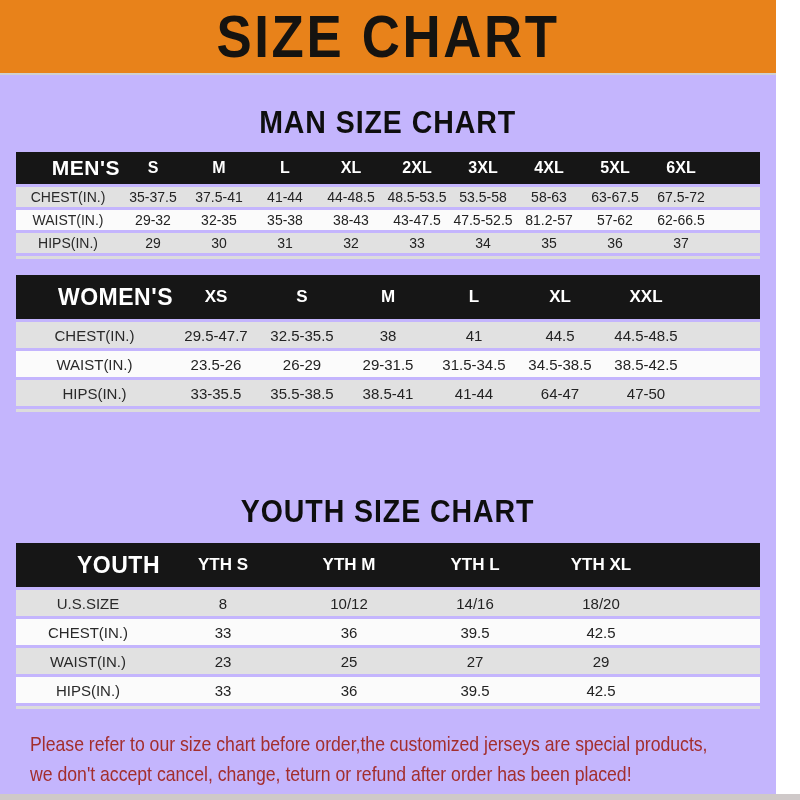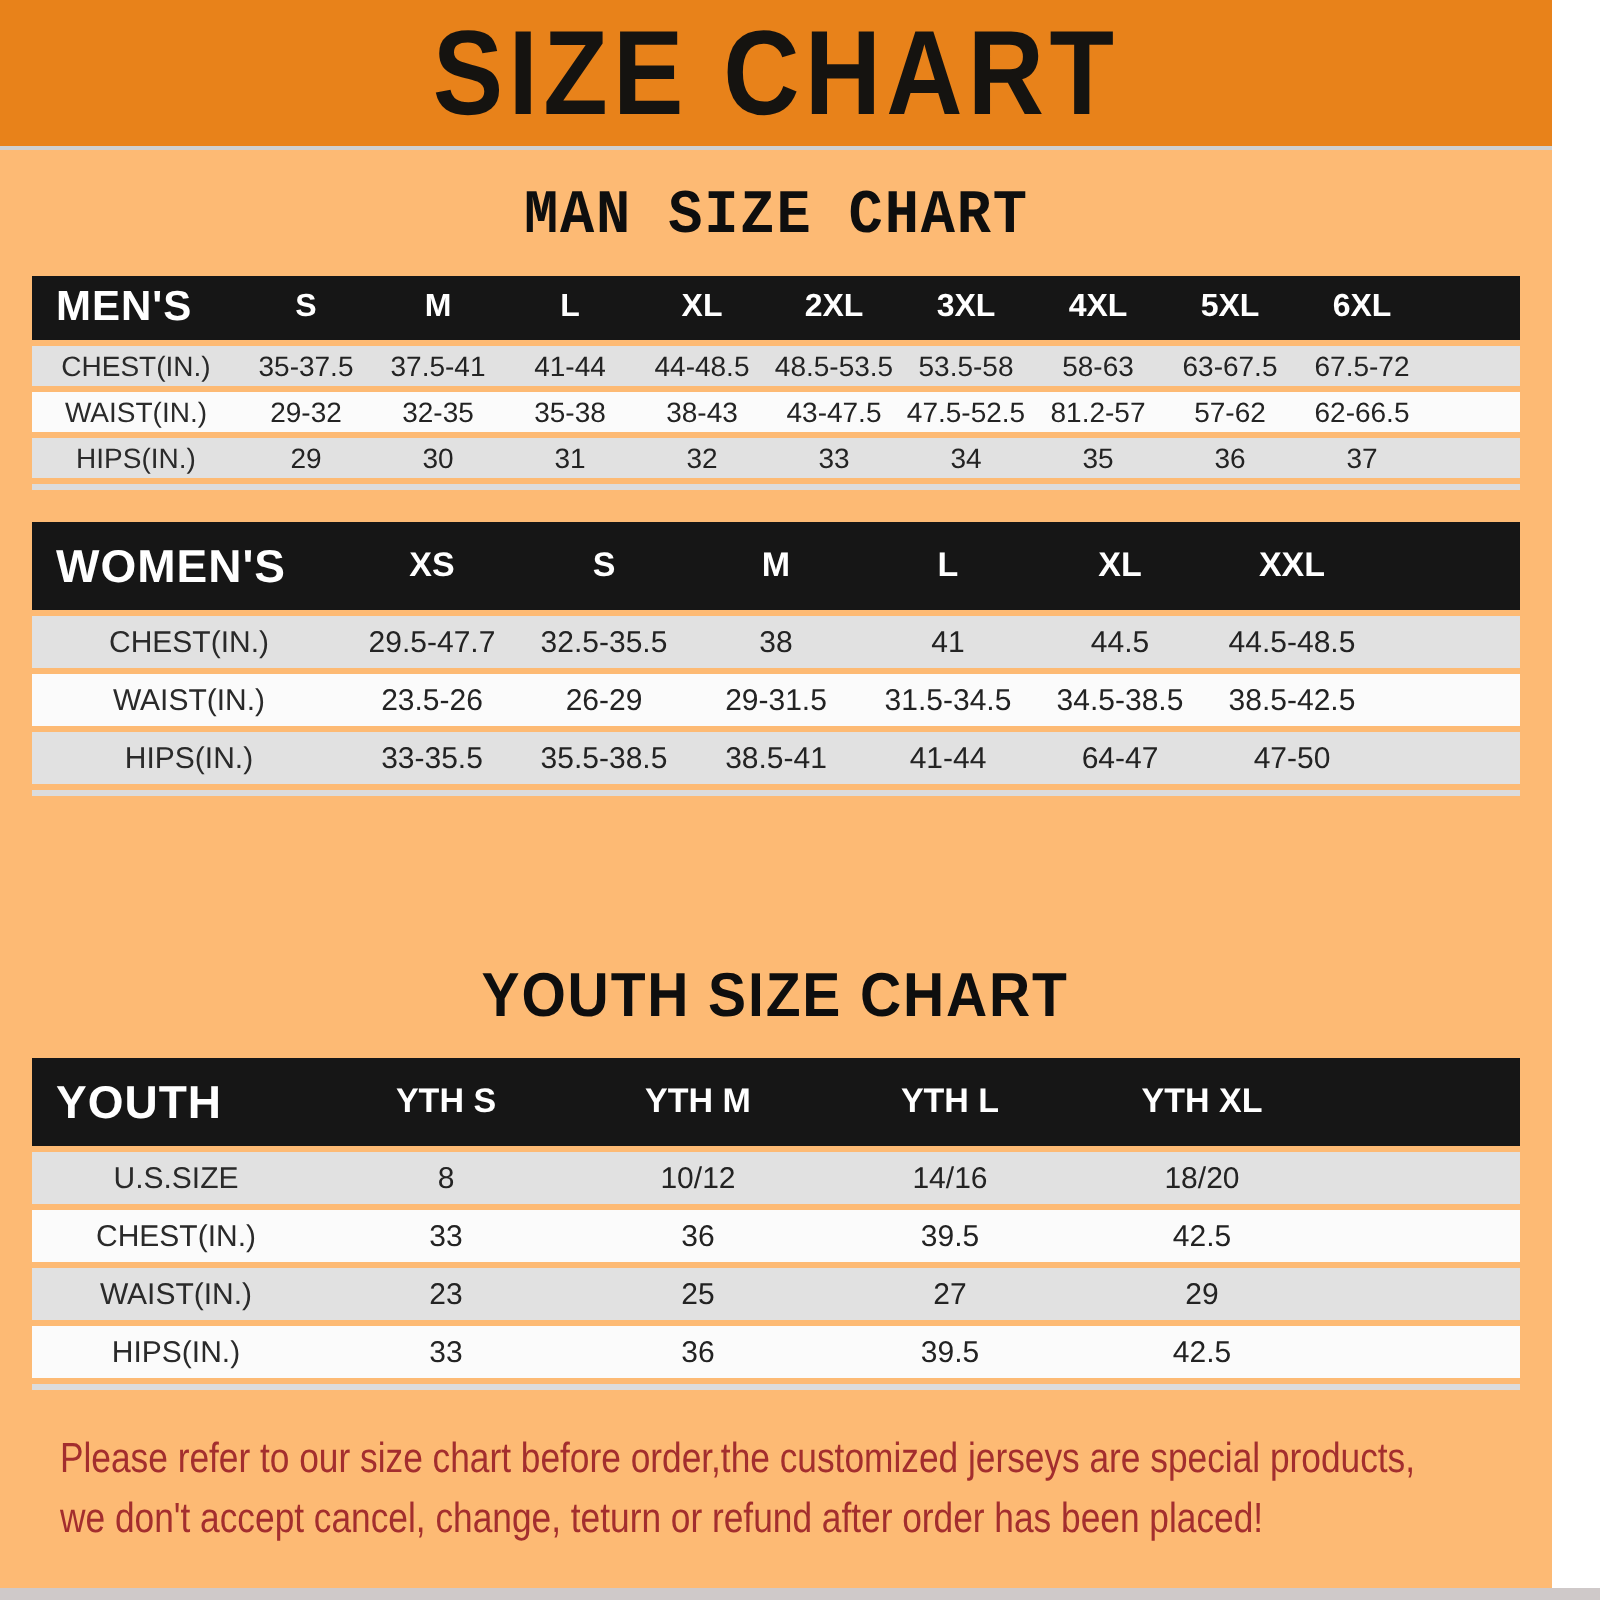--- a/index.html
+++ b/index.html
@@ -2,21 +2,21 @@
 <html style="--banner-bg: #E8821A; --band-bg: #161616; --row-gray: #E1E1E1; --disclaimer-color: #A32E2E;"><head>
 <meta charset="utf-8">
 <style>
   * { margin: 0; padding: 0; box-sizing: border-box; }
   html, body { width: 800px; height: 800px; }
   body {
     font-family: "Liberation Sans", sans-serif;
     background: #ffffff;
     overflow: hidden;
   }
-  .page { width: 776px; height: 800px; position: relative; background: #fdba74; }
+  .page { width: 776px; height: 800px; position: relative; background: #c4b5fd; }
 
   
   .banner {
     height: 75px;
     background: var(--banner-bg, #E8821A);
     display: flex;
     align-items: center;
     justify-content: center;
     border-bottom: 2px solid #d0d0d0;
   }
@@ -36,21 +36,21 @@
     line-height: 1;
   }
   .section-title .cond {
     display: inline-block;
     font-size: 31px;
     font-weight: 800;
     color: #0e0e0e;
     letter-spacing: 1px;
     transform: scaleX(0.92);
   }
-  .section:nth-child(1) .section-title { padding-top: 18px; font-family: Liberation Mono, monospace; }
+  .section:nth-child(1) .section-title { padding-top: 32px; }
   .section:nth-child(2) .section-title { padding-top: 27px; }
   .section:nth-child(3) .section-title { padding-top: 40px; margin-top: 44px; }
 
   
   .size-table {
     width: 744px;
     margin: 13px auto 0 auto;
     table-layout: fixed;
     border-collapse: separate;
     border-spacing: 0 3px;
@@ -59,21 +59,21 @@
   .head-row th {
     background: var(--band-bg, #161616);
     color: #ffffff;
     height: 44px;
     font-size: 17px;
     font-weight: bold;
     text-align: center;
     vertical-align: middle;
   }
   .head-row th.head-label {
-    text-align: left;
+    text-align: right;
     padding-left: 12px;
     font-size: 23px;
     letter-spacing: 0.5px;
   }
   tbody td {
     text-align: center;
     vertical-align: middle;
     font-size: 15px;
     color: #232323;
     height: 26px;

